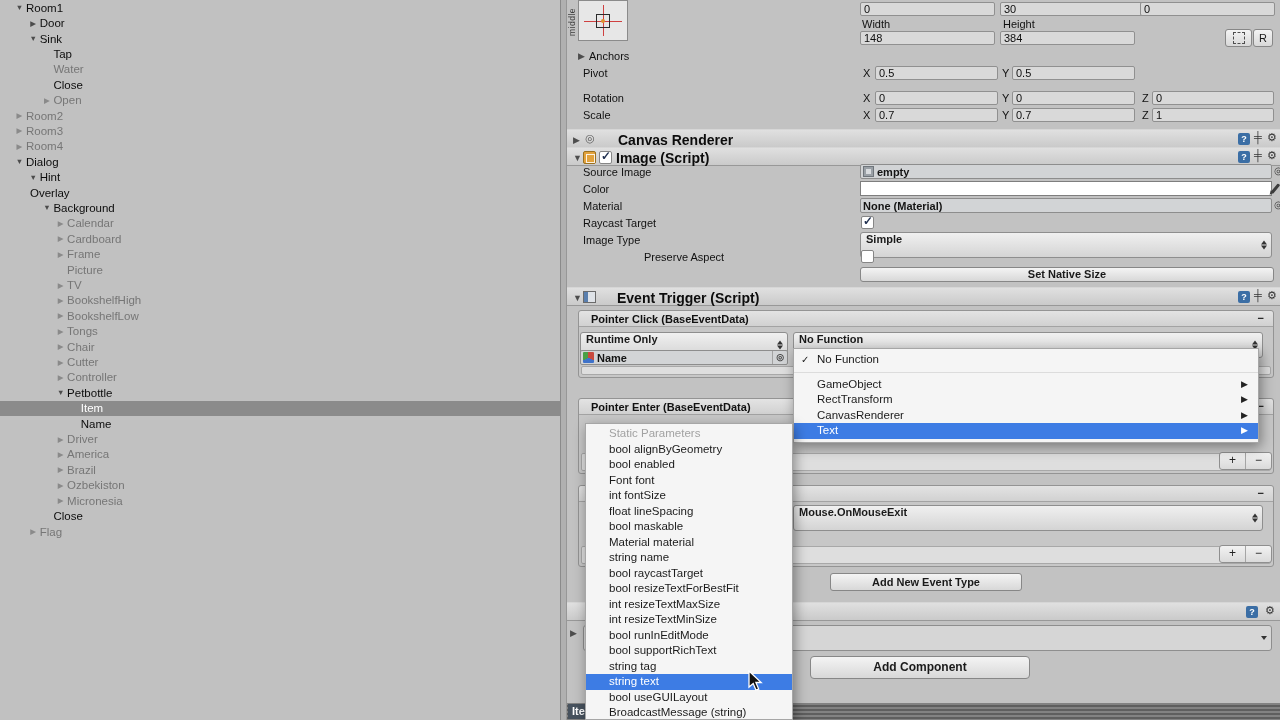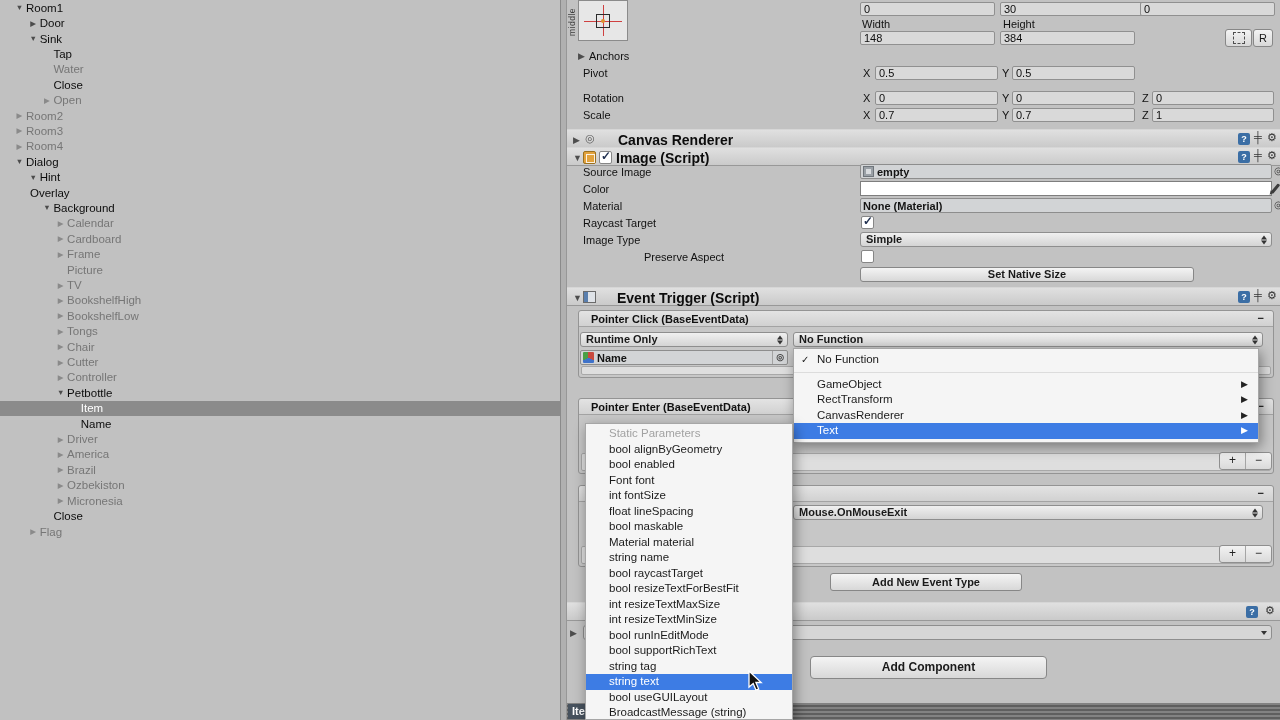--- a/index.html
+++ b/index.html
@@ -18,21 +18,21 @@
   .trow.inactive .arrow{color:#8a8a8a;}
   .trow.selected{background:#8b8b8b;}
   .trow.selected .tlabel{color:#ffffff;}
 
   
   #insp{position:absolute;left:567px;top:0;width:713px;height:720px;background:#c2c2c2;font-size:11px;color:#111;}
   .abs{position:absolute;box-sizing:border-box;}
   .lbl{position:absolute;height:14px;line-height:14px;color:#111;white-space:nowrap;}
   .tf{position:absolute;height:14px;background:#d9d9d9;border:1px solid #909090;border-radius:2px;
       font-size:11px;line-height:12px;padding:0 3px;box-sizing:border-box;color:#0e0e0e;}
-  .dd{position:absolute;height:15px;background:linear-gradient(#f0f0f0,#d4d4d4);border:1px solid #8e8e8e;
+  .dd{position:absolute;height:26px;background:linear-gradient(#f0f0f0,#d4d4d4);border:1px solid #8e8e8e;
       border-radius:3px;font-size:11px;line-height:13px;font-weight:600;color:#1a1a1a;
       padding:0 16px 0 5px;box-sizing:border-box;white-space:nowrap;overflow:hidden;}
   .ud{position:absolute;right:4px;top:50%;transform:translateY(-50%);display:flex;flex-direction:column;gap:1px;}
   .ud i{display:block;width:0;height:0;border-left:3px solid transparent;border-right:3px solid transparent;}
   .ud .up{border-bottom:4px solid #333;}
   .ud .dn{border-top:4px solid #333;}
   .btn{position:absolute;background:linear-gradient(#f4f4f4,#d8d8d8);border:1px solid #878787;border-radius:3px;
        text-align:center;font-size:11px;color:#1a1a1a;box-sizing:border-box;}
   .cb{position:absolute;width:13px;height:13px;background:#fff;border:1px solid #868686;border-radius:2px;box-sizing:border-box;}
   .cb .mark{position:absolute;left:1px;top:-3px;font-size:12px;font-weight:bold;color:#1f2f4f;}
@@ -351,21 +351,21 @@
       <span>Simple</span>
       <span class="ud">
           <i class="up"></i>
           <i class="dn"></i>
         </span>
     </div>
 
     <div class="lbl" style="left:33px;top:250px;padding-left:44px;">Preserve Aspect</div>
     <span class="cb" style="left:294px;top:250px;"></span>
 
-    <div class="btn" style="left:293px;top:267px;width:334px;height:15px;line-height:13px;font-weight:600;">Set Native Size</div>
+    <div class="btn" style="left:293px;top:267px;width:414px;height:15px;line-height:13px;font-weight:600;">Set Native Size</div>
 
     <div class="chead" style="top:287px;">
       <span class="fold" style="left:6px;top:5px;">▼</span>
       <span class="etic" style="left:16px;top:3px;"></span>
       <span class="title" style="left:50px;">Event Trigger (Script)</span>
       <span class="hicon" style="left:671px;">?</span>
       <span class="gico" style="left:687px;">╪</span>
       <span class="gico" style="left:700px;">⚙</span>
     </div>
 
@@ -427,21 +427,21 @@
       <span class="hicon" style="left:679px;">?</span>
       <span class="gico" style="left:698px;">⚙</span>
     </div>
     <span class="fold" style="left:3px;top:628px;">▶</span>
     <div class="dd" style="left:16px;top:625px;width:689px;background:#d6d6d6;font-weight:400;">
       <span class="ud">
           <i class="dn"></i>
         </span>
     </div>
 
-    <div class="btn" style="left:243px;top:656px;width:237px;height:23px;line-height:21px;font-size:12px;font-weight:700;border-radius:4px;">Add Component</div>
+    <div class="btn" style="left:243px;top:656px;width:220px;height:23px;line-height:21px;font-size:12px;font-weight:700;border-radius:4px;">Add Component</div>
   </div>
 
   <div id="botbar">
     <div id="prevtab">Item</div>
   </div>
 
   <div class="menu" style="left:793px;top:348px;width:466px;">
     <div class="mitem">
       <span class="mcheck">✓</span>
       <span>No Function</span>

